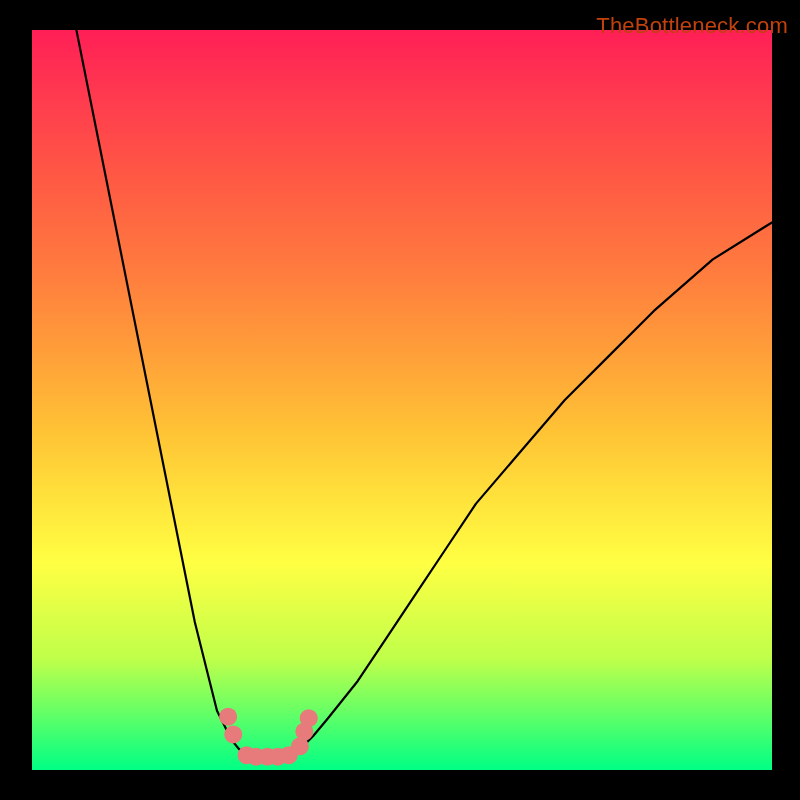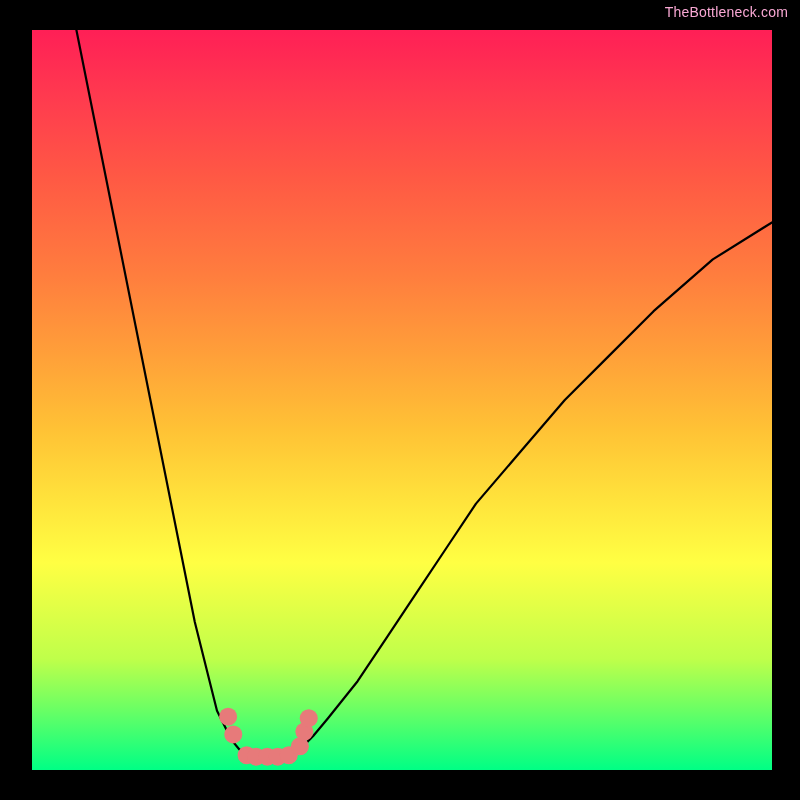--- a/index.html
+++ b/index.html
@@ -12,24 +12,24 @@
     font-family: Arial, Helvetica, sans-serif;
   }
   .frame {
     position: relative;
     width: 800px;
     height: 800px;
     background: #000;
   }
   .watermark {
     position: absolute;
-    top: 4px;
+    top: 13px;
     right: 12px;
-    color: #f9a8d4;
-    font-size: 14px;
+    color: #c2410c;
+    font-size: 22px;
     font-weight: 400;
     letter-spacing: 0.2px;
     z-index: 20;
   }
   .plot-area {
     position: absolute;
     left: 32px;
     top: 30px;
     width: 740px;
     height: 740px;

